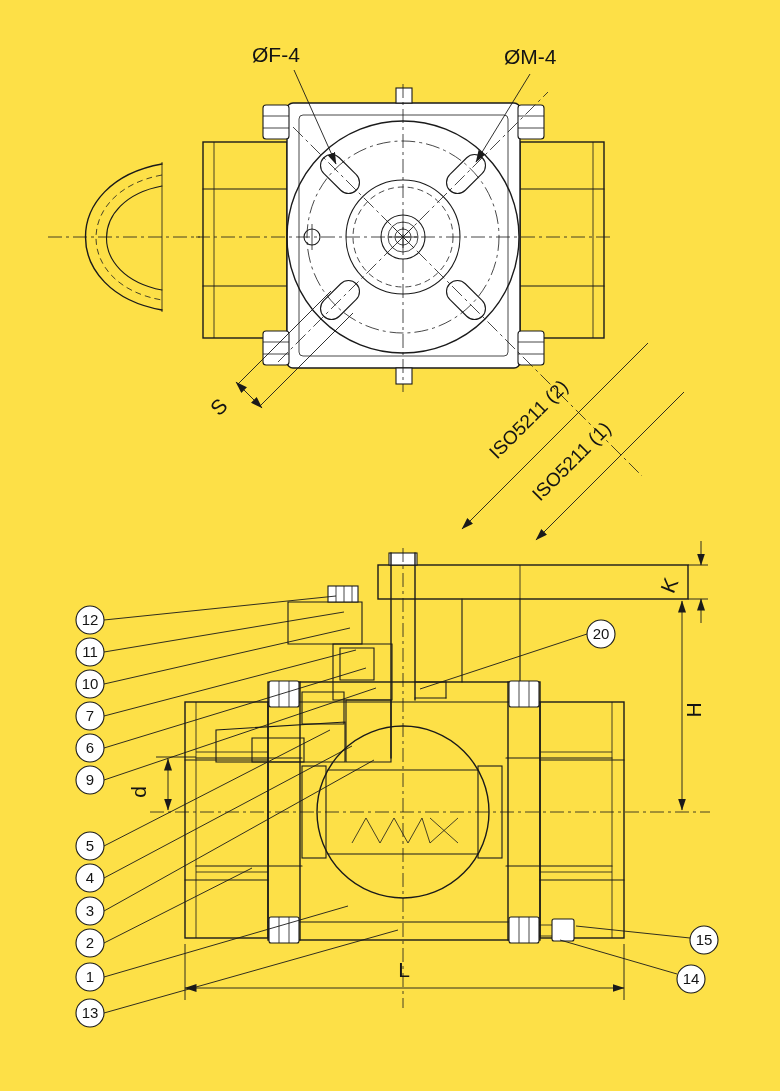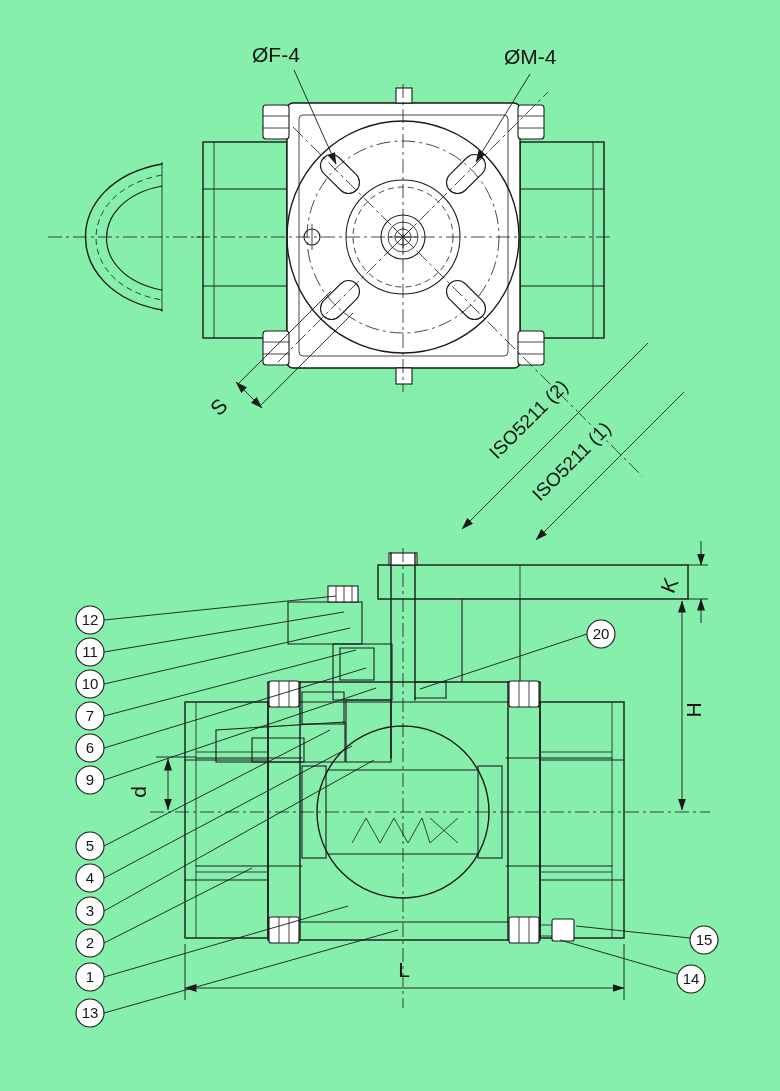--- a/index.html
+++ b/index.html
@@ -1,16 +1,16 @@
 <!DOCTYPE html>
 <html><head>
 <meta charset="utf-8">
 <style>
   html,body{margin:0;padding:0;background:#ffffff;}
-  .stage{width:780px;height:1091px;background:#86efac;position:relative;font-family:"Liberation Sans",sans-serif;}
+  .stage{width:780px;height:1091px;background:#fde047;position:relative;font-family:"Liberation Sans",sans-serif;}
   svg text{font-family:"Liberation Sans",sans-serif;fill:#141414;}
   .ln{stroke:#1a1a1a;stroke-width:1.4;fill:none;stroke-linecap:round;}
   .md{stroke:#1a1a1a;stroke-width:1.1;fill:none;stroke-linecap:round;}
   .thin{stroke:#1a1a1a;stroke-width:0.8;fill:none;}
   .cl{stroke:#1a1a1a;stroke-width:0.8;fill:none;stroke-dasharray:14 4 3 4;}
   .dash{stroke:#1a1a1a;stroke-width:0.8;fill:none;stroke-dasharray:6 4;}
   .dim{stroke:#1a1a1a;stroke-width:0.9;fill:none;}
   .lbl{font-size:21px;}
   .iso{font-size:19px;}
   .dimtxt{font-size:21px;}

